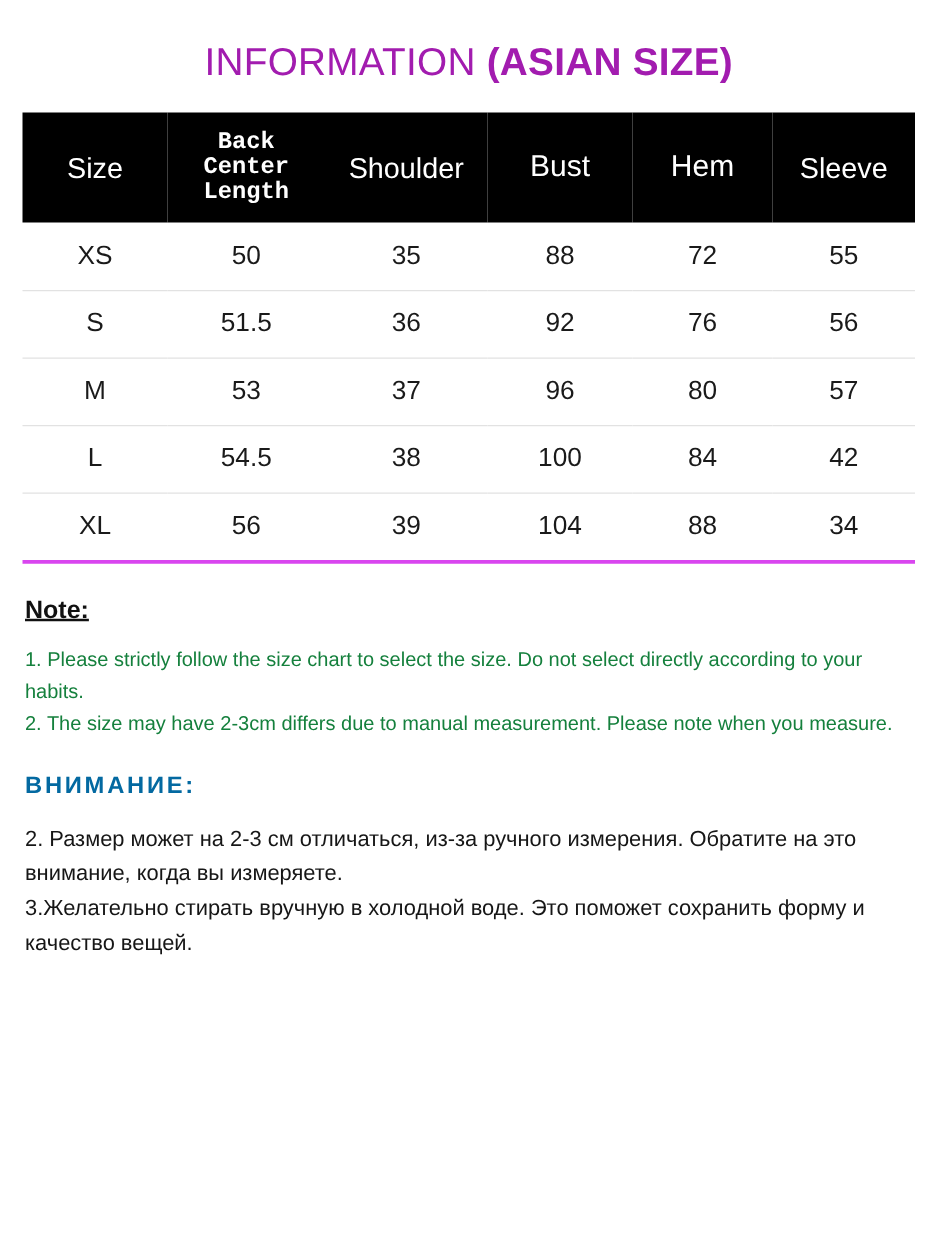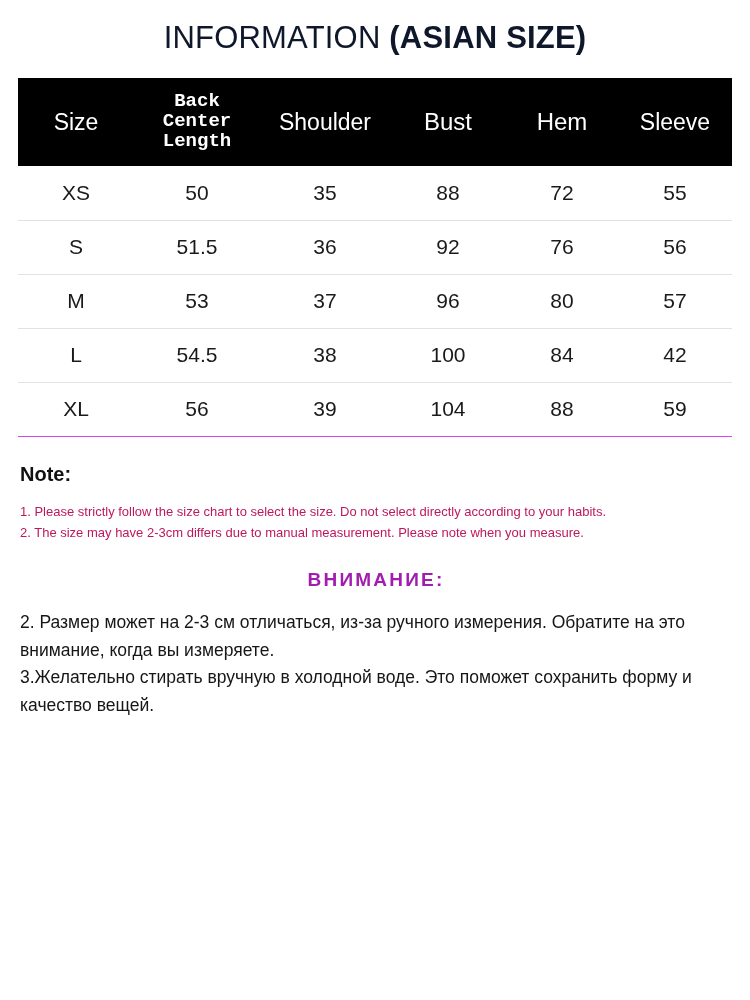--- a/index.html
+++ b/index.html
@@ -18,24 +18,24 @@
   .page {
     width: 750px;
     height: 1000px;
     position: relative;
     padding: 0 18px;
   }
   .title {
     text-align: center;
     font-size: 31px;
     letter-spacing: 0.2px;
-    padding-top: 20px;
+    padding-top: 32px;
     padding-bottom: 22px;
     font-weight: 400;
-    color: #0f172a;
+    color: #a21caf;
     white-space: nowrap;
   }
   .title .bold { font-weight: 700; }
 
   table.size-table {
     width: 714px;
     border-collapse: collapse;
     table-layout: fixed;
     margin: 0 auto;
   }
@@ -69,44 +69,44 @@
     font-weight: 400;
   }
   table.size-table tbody tr:last-child td {
     border-bottom: none;
   }
   table.size-table tbody td.col-size {
     font-size: 21px;
     text-align: center;
   }
   .table-wrap {
-    border-bottom: 1px solid #d946ef;
+    border-bottom: 3px solid #d946ef;
     padding-bottom: 0;
   }
 
   .note-head {
     font-size: 20px;
     font-weight: 700;
     margin: 26px 0 0 2px;
     color: #111;
+    text-decoration: underline;
   }
   .note-body {
-    font-size: 13px;
+    font-size: 16px;
     line-height: 1.58;
     margin: 16px 0 0 2px;
-    color: #be185d;
+    color: #15803d;
     max-width: 712px;
   }
   .ru-head {
     font-size: 19px;
     font-weight: 700;
     letter-spacing: 2.2px;
     margin: 26px 0 0 2px;
-    color: #a21caf;
-    text-align: center;
+    color: #0369a1;
   }
   .ru-body {
     font-size: 17.5px;
     line-height: 1.58;
     margin: 18px 0 0 2px;
     color: #161616;
     max-width: 716px;
   }
   .note-body p, .ru-body p { margin: 0; }
 </style>
@@ -166,21 +166,21 @@
           <td>100</td>
           <td>84</td>
           <td>42</td>
         </tr>
         <tr>
           <td class="col-size">XL</td>
           <td>56</td>
           <td>39</td>
           <td>104</td>
           <td>88</td>
-          <td>59</td>
+          <td>34</td>
         </tr>
       </tbody>
     </table>
   </div>
 
   <div class="note-head">Note:</div>
   <div class="note-body">
     <p>1. Please strictly follow the size chart  to select the size. Do not select directly according to your habits.</p>
     <p>2. The size may have 2-3cm differs due to manual measurement. Please note when you measure.</p>
   </div>

